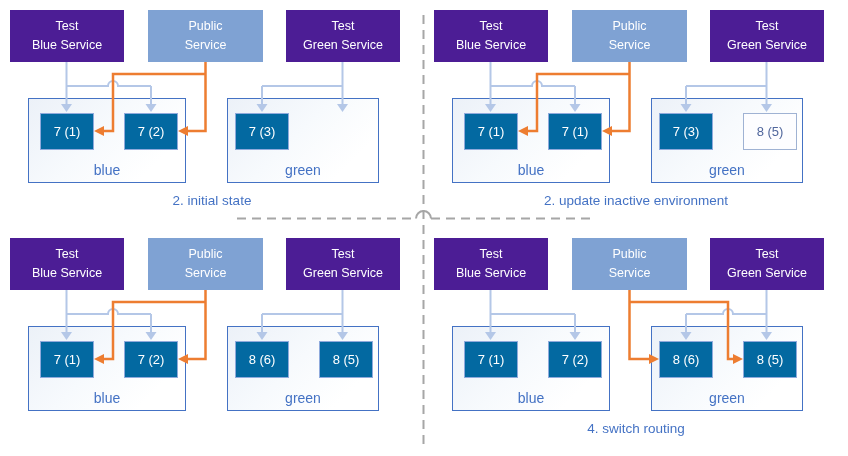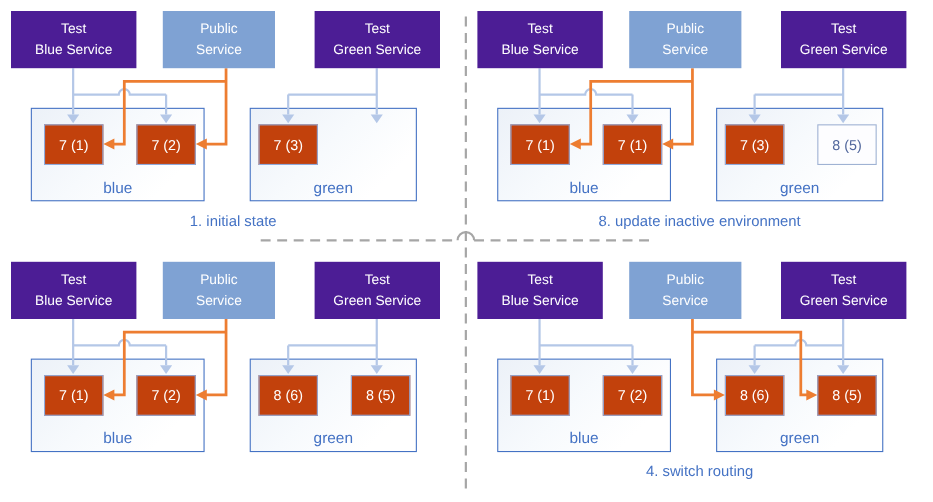--- a/index.html
+++ b/index.html
@@ -15,25 +15,25 @@
   .env.green-env{left:227px;width:152px;}
   .env-label{position:absolute;left:0;right:0;bottom:4px;text-align:center;
              color:#4472c4;font-size:14px;}
 
   .wires{position:absolute;left:0;top:0;pointer-events:none;}
 
   .svc{position:absolute;top:10px;height:52px;display:flex;align-items:center;
        justify-content:center;text-align:center;color:#fff;font-size:12.5px;
        line-height:1.55;white-space:pre-line;}
   .svc.test{background:#4c1d95;width:114px;}
-  .svc.public{background:#7fa2d3;width:102px;}
+  .svc.public{background:#7fa2d3;width:115px;}
   .pos-left{left:10px}.pos-mid{left:148px}.pos-right{left:286px}
 
   .pod{position:absolute;top:113px;width:54px;height:37px;box-sizing:border-box;
-       background:#c2410c;border:1px solid #8faadc;display:flex;align-items:center;
+       background:#0369a1;border:1px solid #8faadc;display:flex;align-items:center;
        justify-content:center;color:#fff;font-size:13px;}
   .pod.p1{left:40px}.pod.p2{left:124px}.pod.p3{left:235px}.pod.p4{left:319px}
   .pod.updating{background:#fdfdff;color:#50669c;border:1.5px solid #9fb2d3;}
 
   .caption{position:absolute;left:0;width:424px;top:193px;text-align:center;
            color:#4472c4;font-size:13.5px;}
 
   .divider-svg{position:absolute;left:0;top:0;pointer-events:none;}
 </style>
 </head>
@@ -64,21 +64,21 @@
     </svg>
     <div class="svc test pos-left">Test
 Blue Service</div>
     <div class="svc public pos-mid">Public
 Service</div>
     <div class="svc test pos-right">Test
 Green Service</div>
     <div class="pod p1">7 (1)</div>
     <div class="pod p2">7 (2)</div>
     <div class="pod p3">7 (3)</div>
-    <div class="caption">1. initial state</div>
+    <div class="caption">2. initial state</div>
   </div>
 
   <div class="quadrant q2">
     <div class="env blue-env">
       <div class="env-label">blue</div>
     </div>
     <div class="env green-env">
       <div class="env-label">green</div>
     </div>
     <svg class="wires" width="424" height="228">
@@ -98,21 +98,21 @@
     <div class="svc test pos-left">Test
 Blue Service</div>
     <div class="svc public pos-mid">Public
 Service</div>
     <div class="svc test pos-right">Test
 Green Service</div>
     <div class="pod p1">7 (1)</div>
     <div class="pod p2">7 (1)</div>
     <div class="pod p3">7 (3)</div>
     <div class="pod p4 updating">8 (5)</div>
-    <div class="caption">8. update inactive environment</div>
+    <div class="caption">2. update inactive environment</div>
   </div>
 
   <div class="quadrant q3">
     <div class="env blue-env">
       <div class="env-label">blue</div>
     </div>
     <div class="env green-env">
       <div class="env-label">green</div>
     </div>
     <svg class="wires" width="424" height="228">

